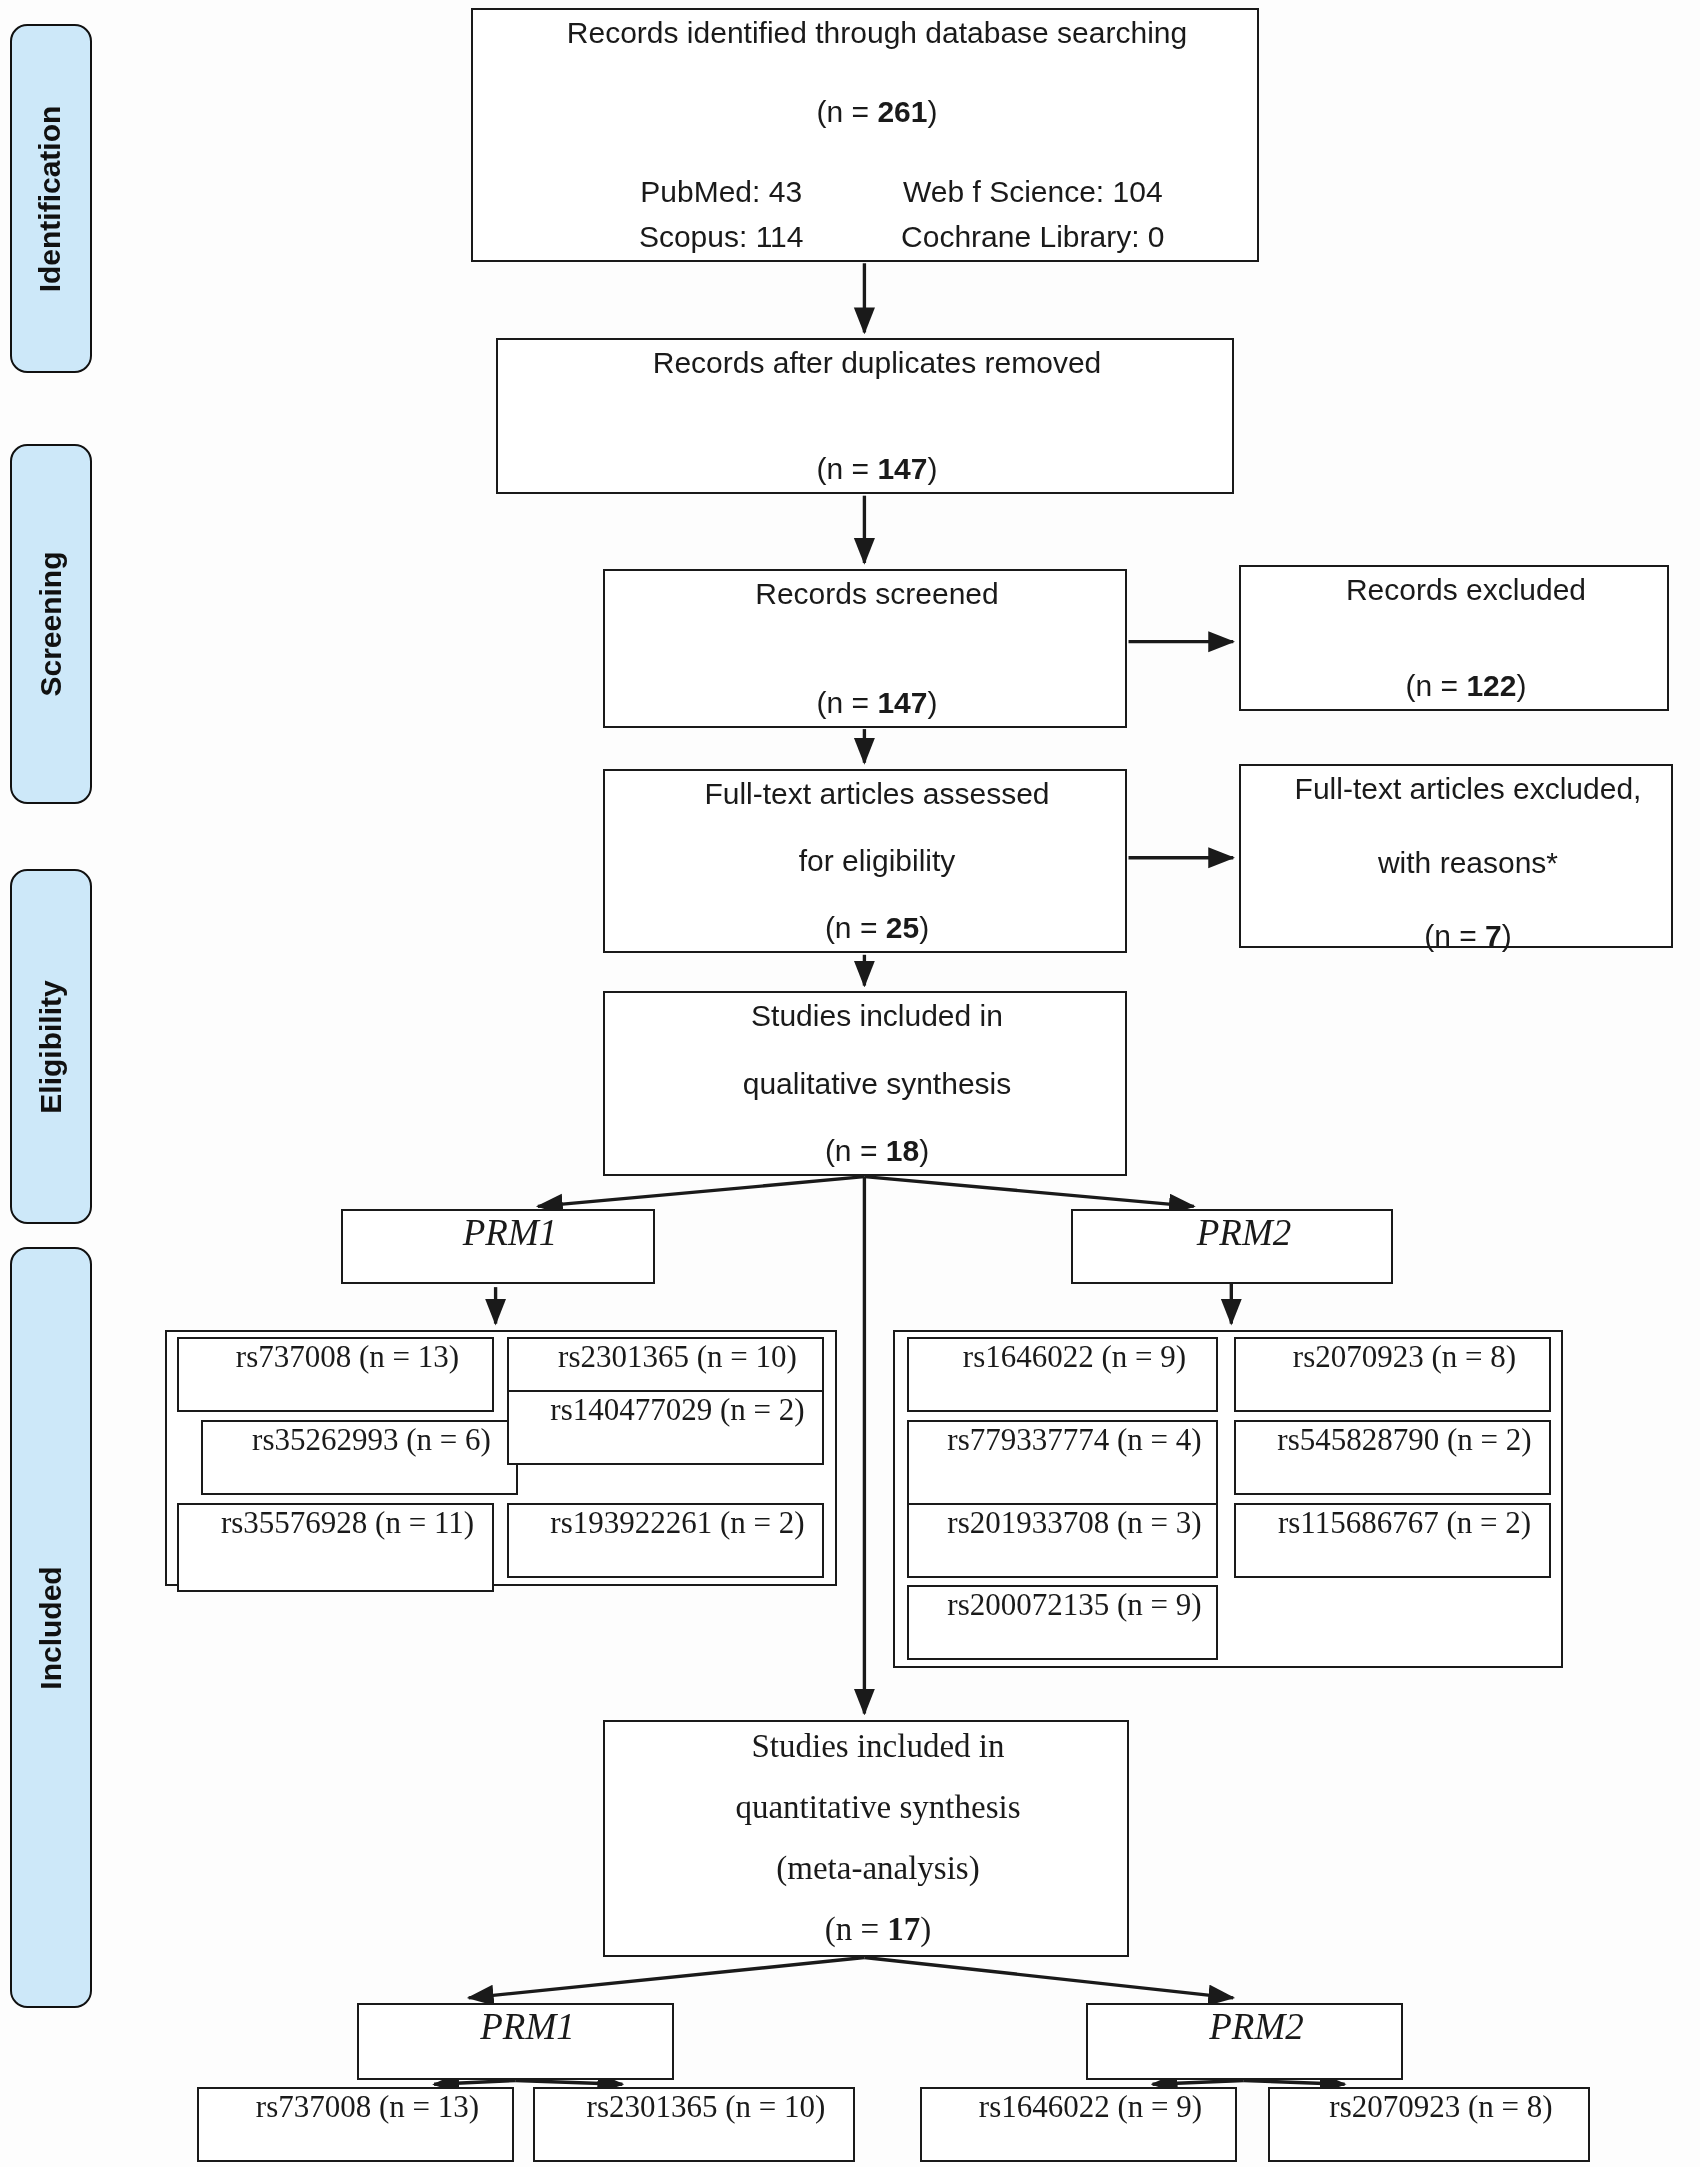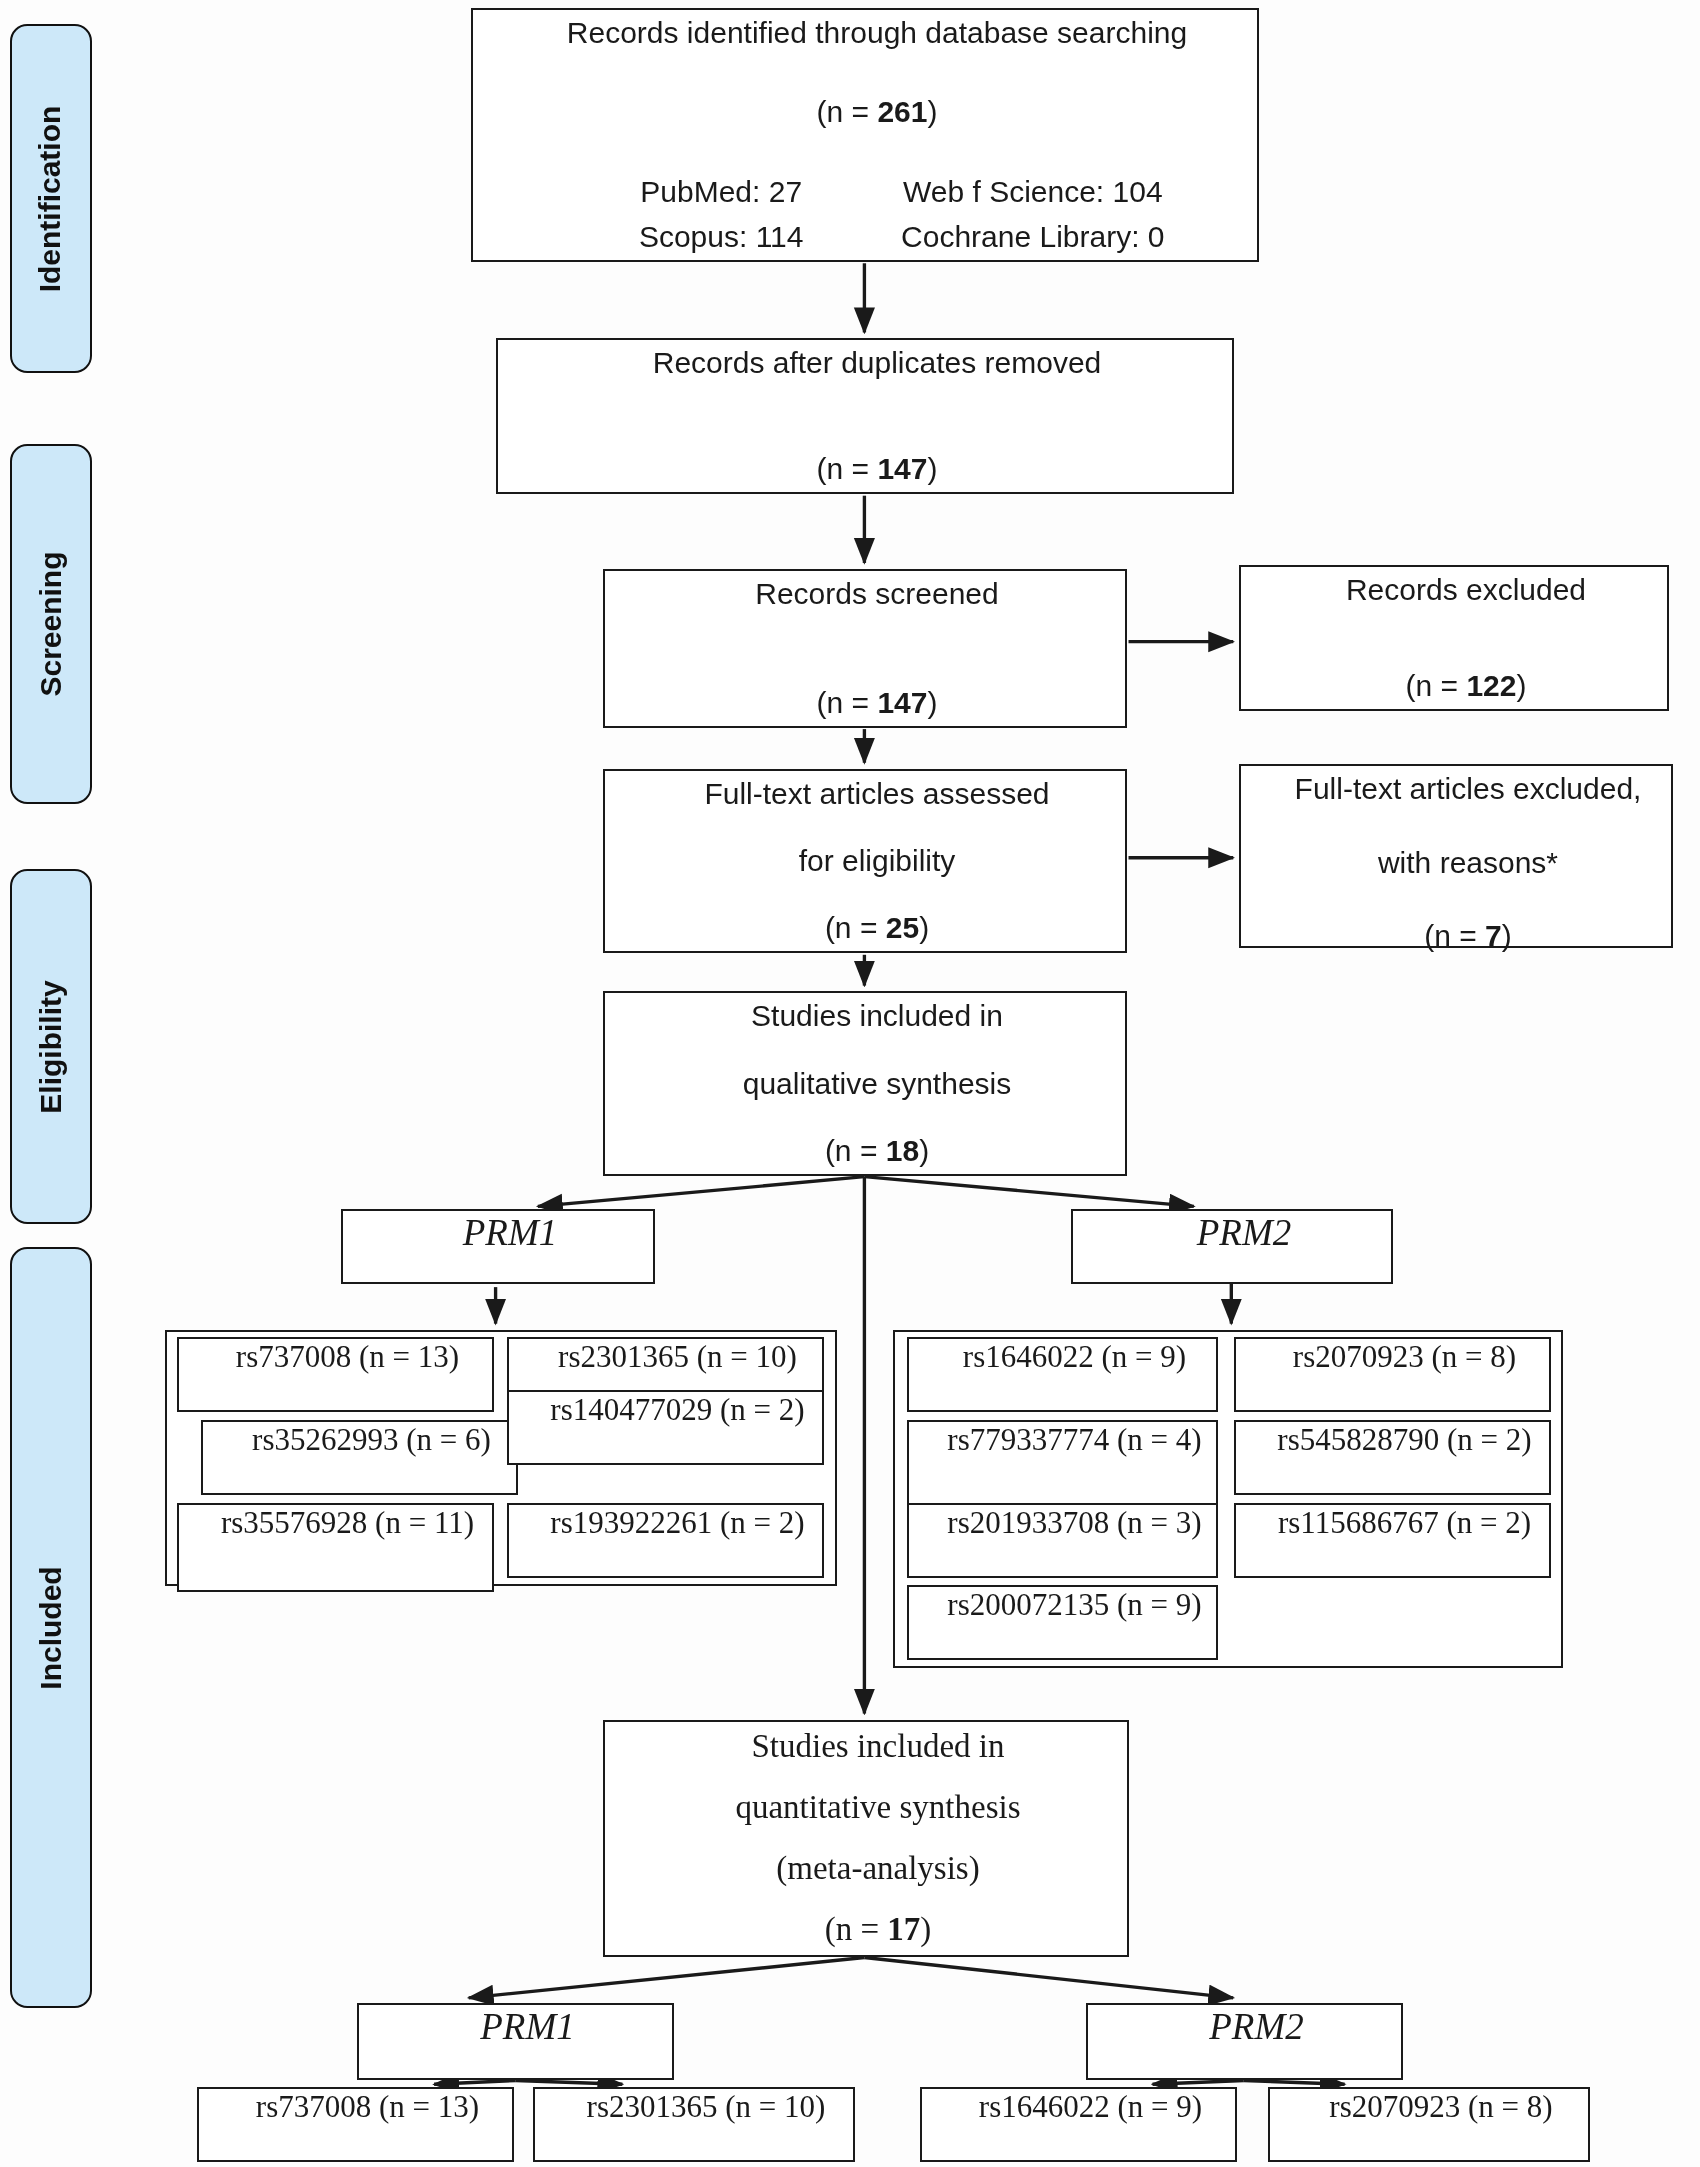--- a/index.html
+++ b/index.html
@@ -71,21 +71,21 @@
     <span>Eligibility</span>
   </div>
   <div class="stage" style="top:1247px;height:761px;">
     <span>Included</span>
   </div>
 
   <div class="box sans" style="left:471px;top:7.7px;width:788px;height:254px;">
     <div>Records identified through database searching</div>
     <div><span>(n = </span><b>261</b><span>)</span></div>
     <div style="display:grid;grid-template-columns:1fr 1fr;width:82%;">
-      <span>PubMed: 27</span>
+      <span>PubMed: 43</span>
       <span>Web f Science: 104</span>
       <span>Scopus: 114</span>
       <span>Cochrane Library: 0</span>
     </div>
   </div>
 
   <div class="box sans" style="left:496px;top:338px;width:738px;height:156px;">
     <div>Records after duplicates removed</div>
     <div><span>(n = </span><b>147</b><span>)</span></div>
   </div>

